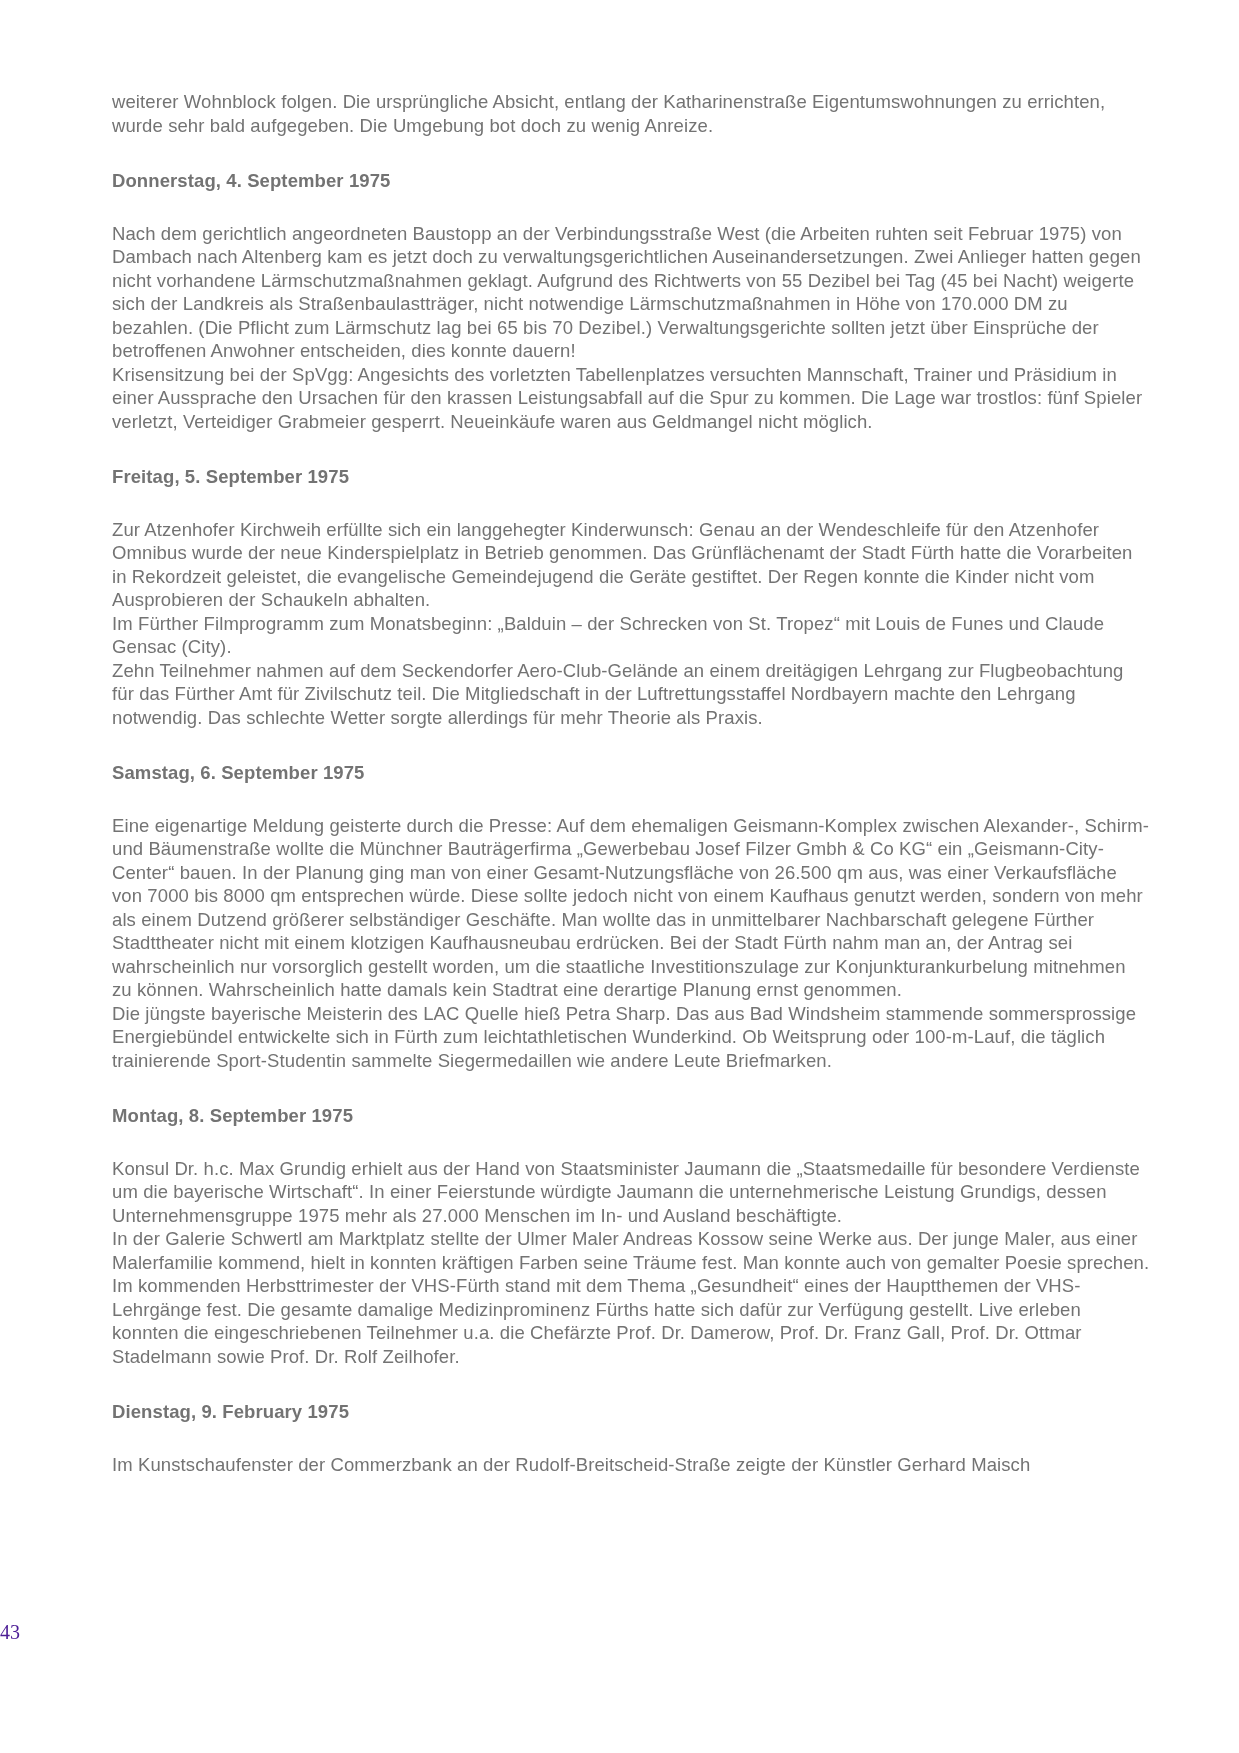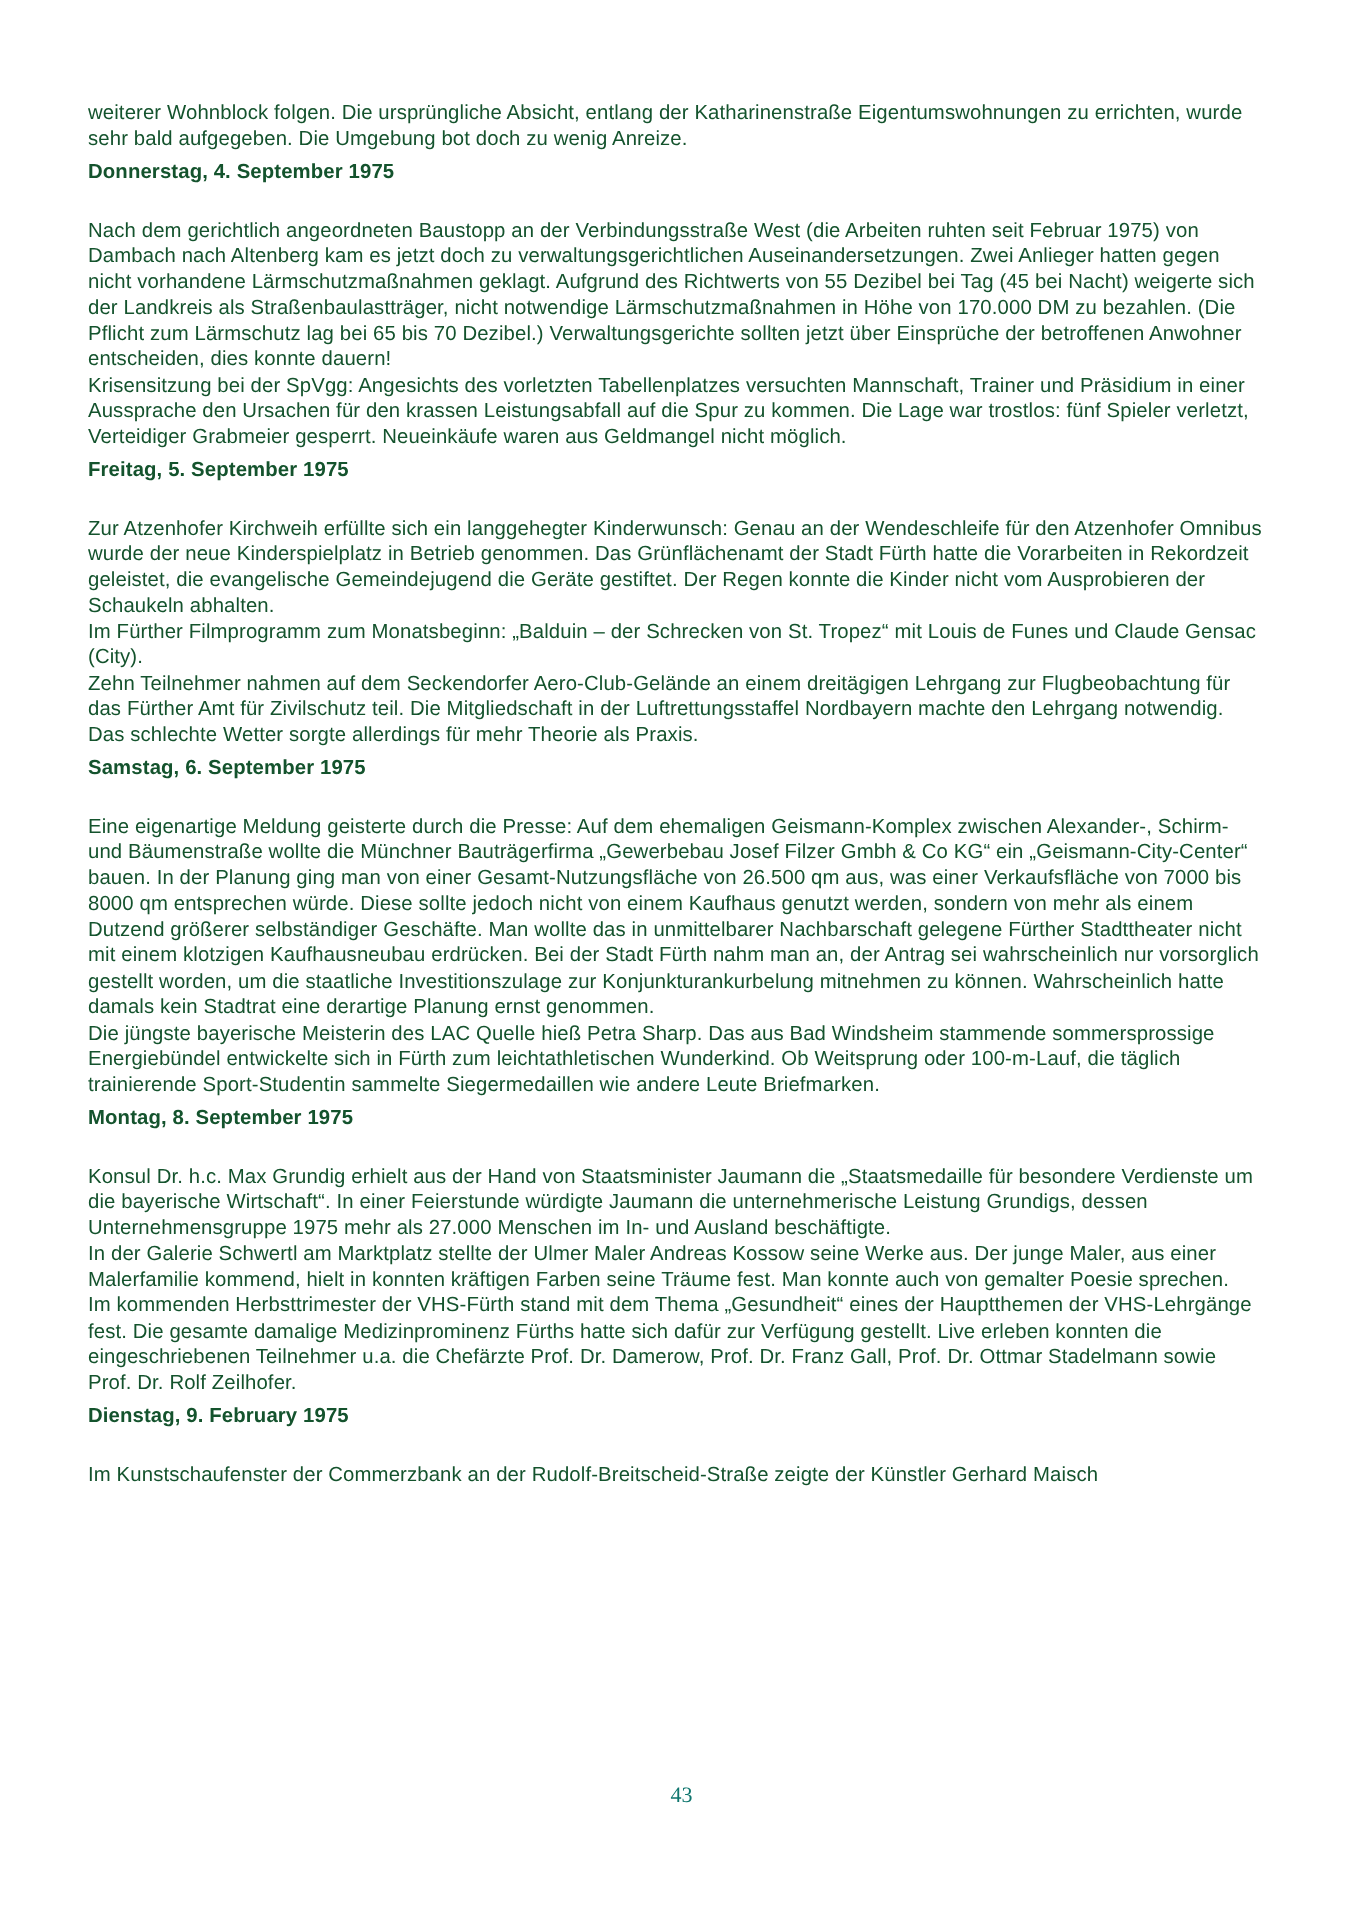--- a/index.html
+++ b/index.html
@@ -13,47 +13,47 @@
     font-family: "Liberation Sans", "DejaVu Sans", sans-serif;
     color: #000000;
   }
   .page {
     position: relative;
     width: 1239px;
     height: 1753px;
     background: #ffffff;
   }
   .body-text {
-    padding: 90px 89px 0 80px; 
+    padding: 90px 89px 0 112px; 
     font-size: 18.5px;
     line-height: 23.5px;
     letter-spacing: 0.1px;
     text-align: left;
-    color: #14532d;
+    color: #737373;
   }
   .body-text p.para {
     margin: 0;
   }
   .body-text h2.date-heading {
     font-size: 18.5px;
     line-height: 23.5px;
     font-weight: bold;
     letter-spacing: 0.1px;
-    margin: 7px 0 29px 0;
+    margin: 32px 0 29px 0;
   }
   .page-number {
     position: absolute;
     top: 1620px;
     left: 0;
     width: 100%;
-    text-align: center;
+    text-align: left;
     font-family: "Liberation Serif", "DejaVu Serif", serif;
     font-size: 20px;
     line-height: 24px;
-    color: #0f766e;
+    color: #4c1d95;
   }
 </style>
 </head>
 <body>
 
 <div class="page">
   <div class="body-text">
 
     <p class="para">weiterer Wohnblock folgen. Die ursprüngliche Absicht, entlang der Katharinenstraße Eigentumswohnungen zu errichten, wurde sehr bald aufgegeben. Die Umgebung bot doch zu wenig Anreize.</p>
 

